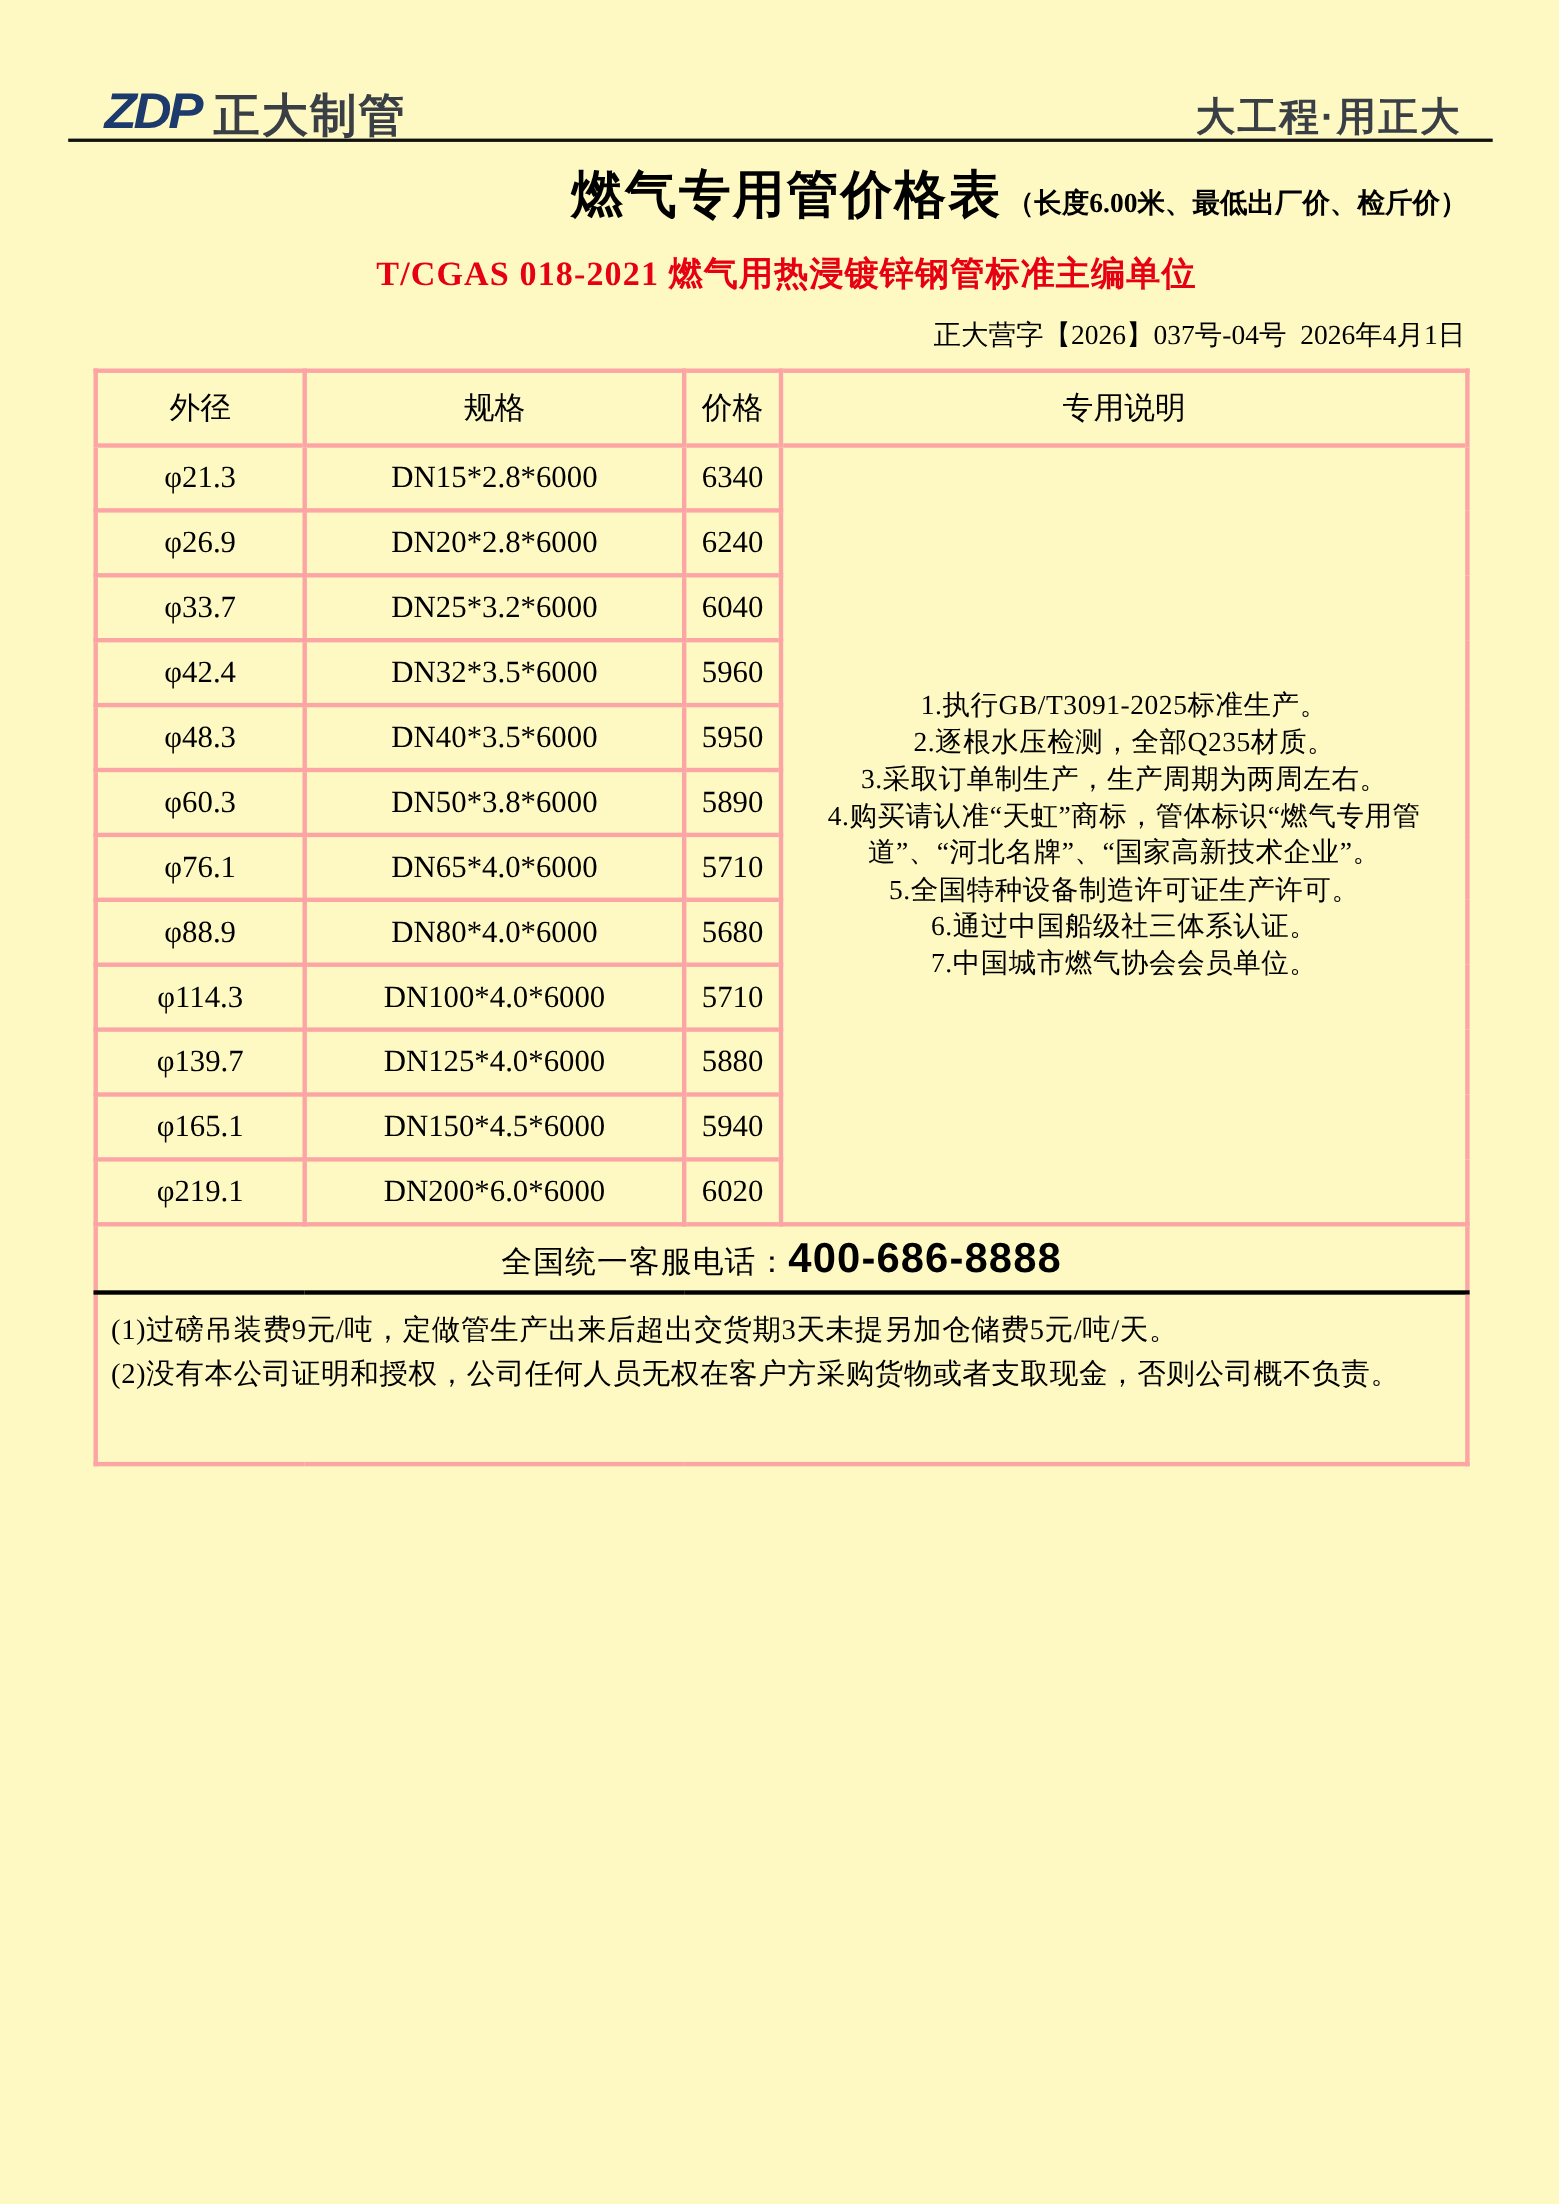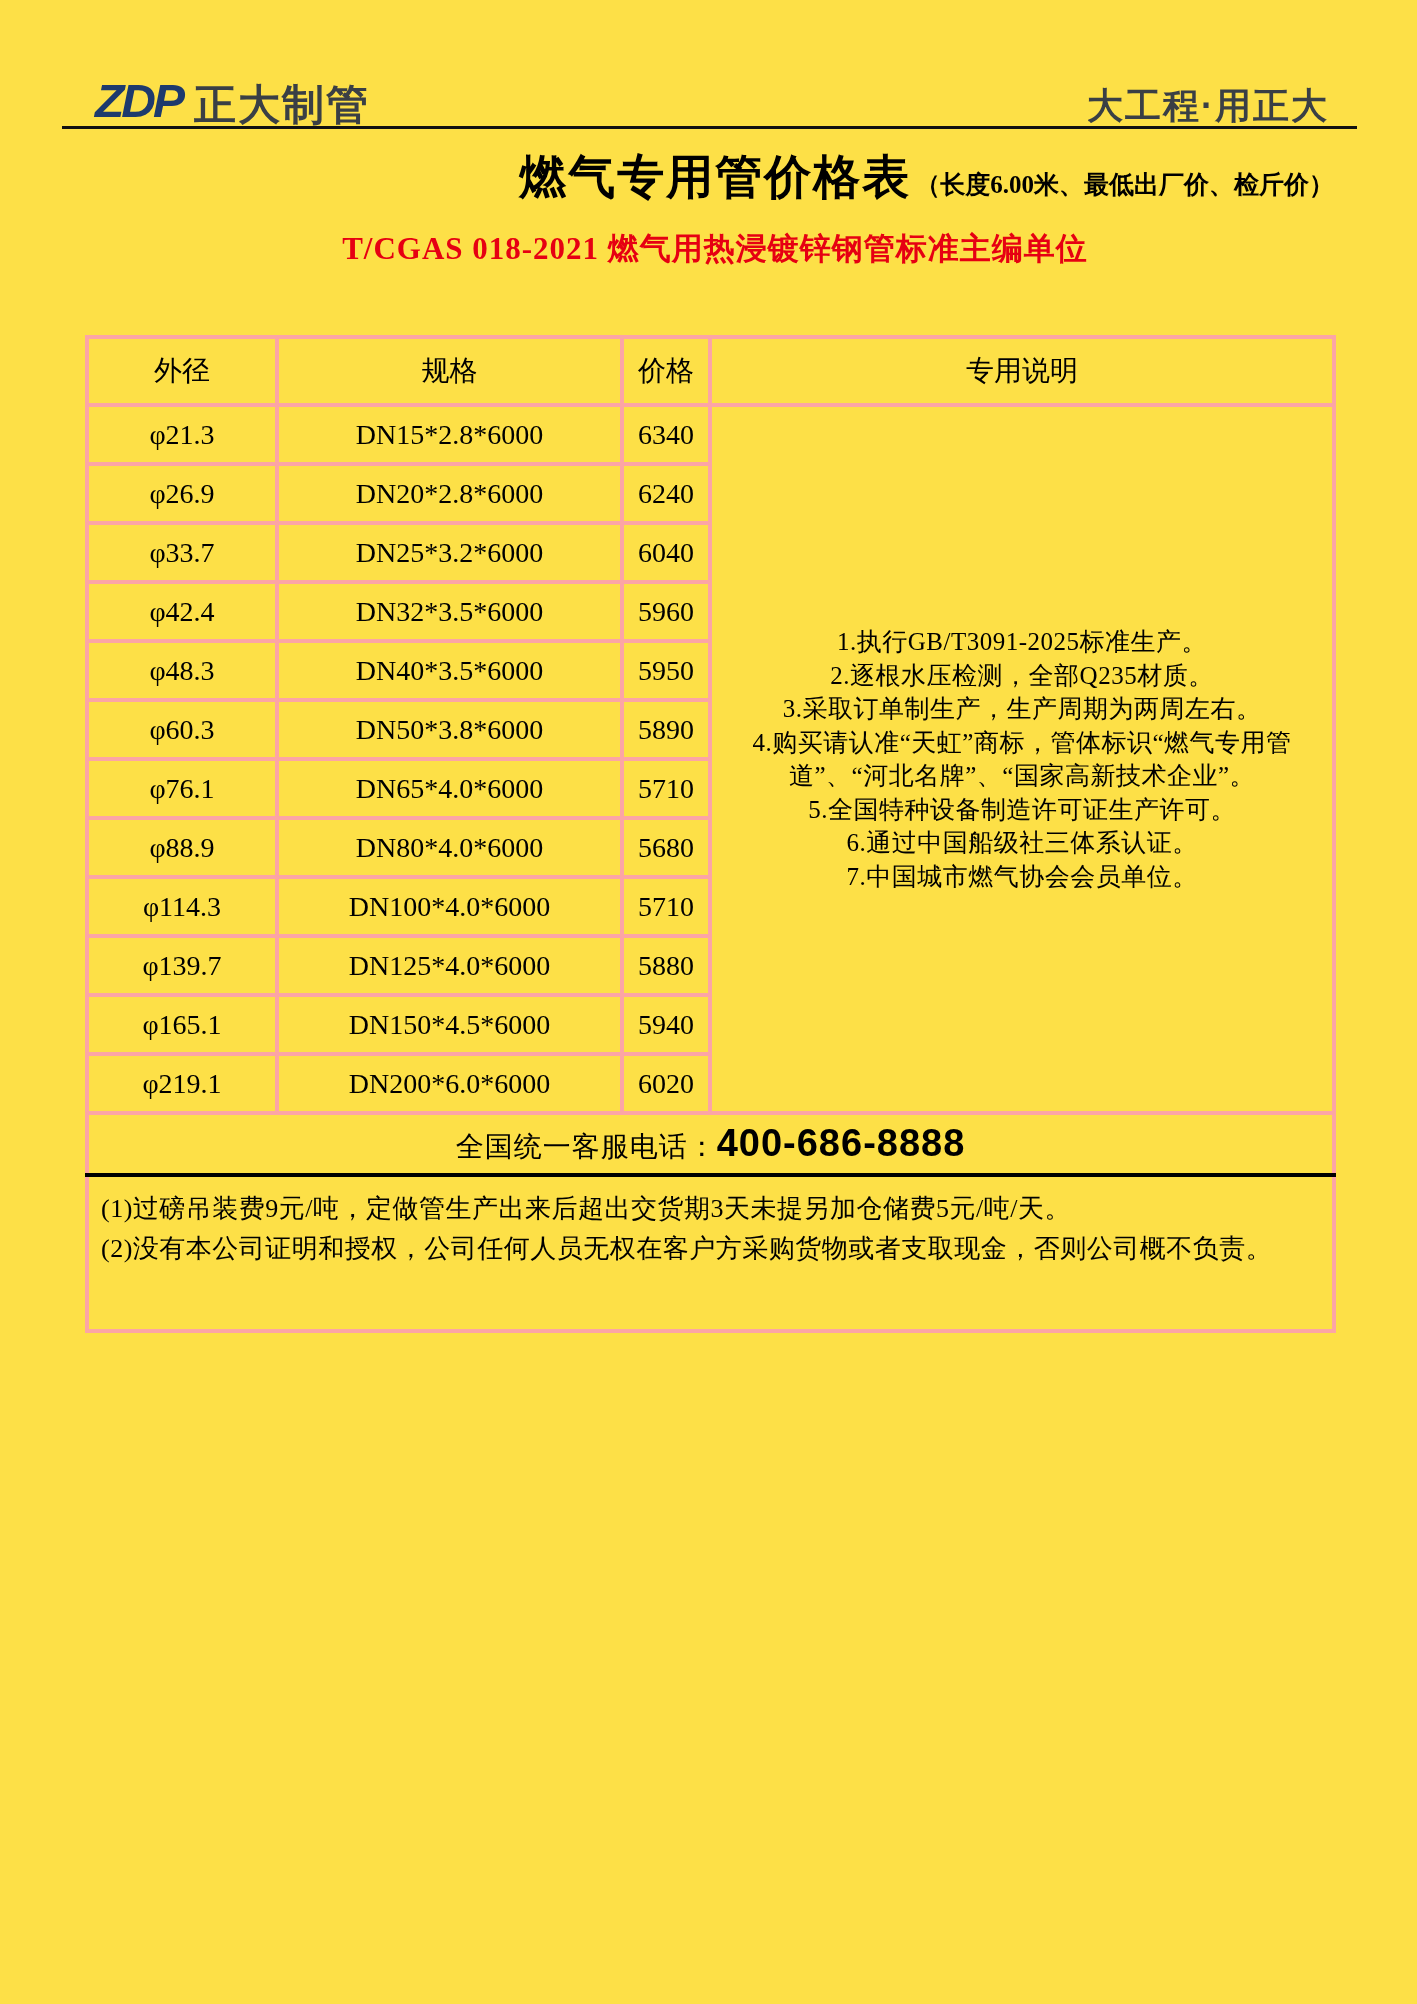--- a/index.html
+++ b/index.html
@@ -6,21 +6,21 @@
     margin: 0;
     padding: 0;
     background: #ffffff;
     font-family: "Liberation Serif", "DejaVu Serif", serif;
     color: #000;
   }
   .page {
     position: relative;
     width: 1417px;
     height: 2004px;
-    background: #fde047;
+    background: #fef9c3;
     overflow: hidden;
   }
 
   
   .brand-row {
     position: absolute;
     left: 62px;
     top: 76px;
     width: 1295px;
     height: 50px;
@@ -188,20 +188,21 @@
     </div>
     <div class="slogan" style="color: rgb(58, 63, 69);">大工程·用正大</div>
   </div>
   <div class="header-rule"></div>
 
   <div class="title-line">
     <span class="title-main">燃气专用管价格表</span>
     <span class="title-sub">（长度6.00米、最低出厂价、检斤价）</span>
   </div>
   <div class="standard-line" style="color: rgb(230, 0, 18); margin-left: 48px;">T/CGAS 018-2021 燃气用热浸镀锌钢管标准主编单位</div>
+  <div class="doc-line">正大营字【2026】037号-04号  2026年4月1日</div>
 
   <table class="price-table">
     <colgroup>
       <col class="c-od">
         <col class="c-spec">
         <col class="c-price">
         <col class="c-note">
     </colgroup>
     <thead>
       <tr>

